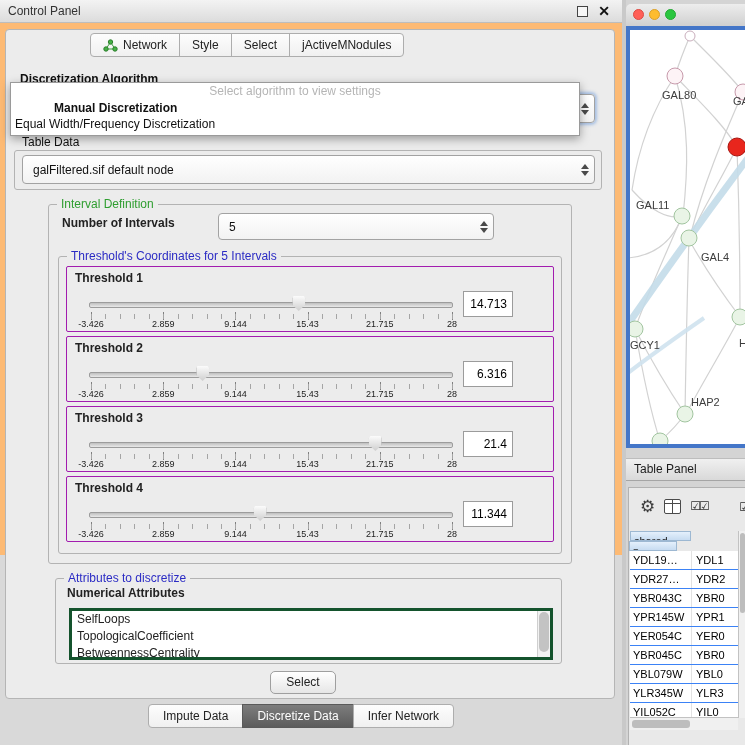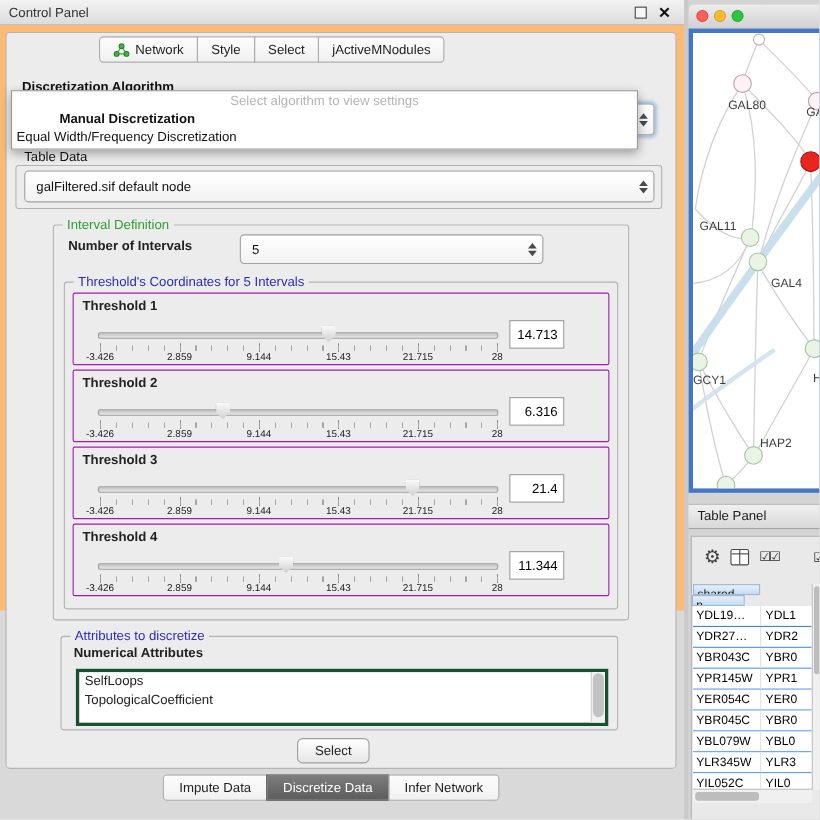--- a/index.html
+++ b/index.html
@@ -256,20 +256,21 @@
       <input class="tval" readonly="" value="11.344" style="">
     </div>
 
     <div id="attr-group" class="group">
       <span class="gtitle blue">Attributes to discretize</span>
     </div>
     <span id="attr-label">Numerical Attributes</span>
     <div id="attr-list">
       <div class="item">SelfLoops</div>
       <div class="item">TopologicalCoefficient</div>
+      <div class="item">BetweennessCentrality</div>
       <div id="attr-scroll">
           <div class="sthumb"></div>
         </div>
     </div>
 
     <div id="apply-btn">Select</div>
 
     <div id="bottom-tabs" class="seg-bar">
       <div class="seg">
           <span>Impute Data</span>

